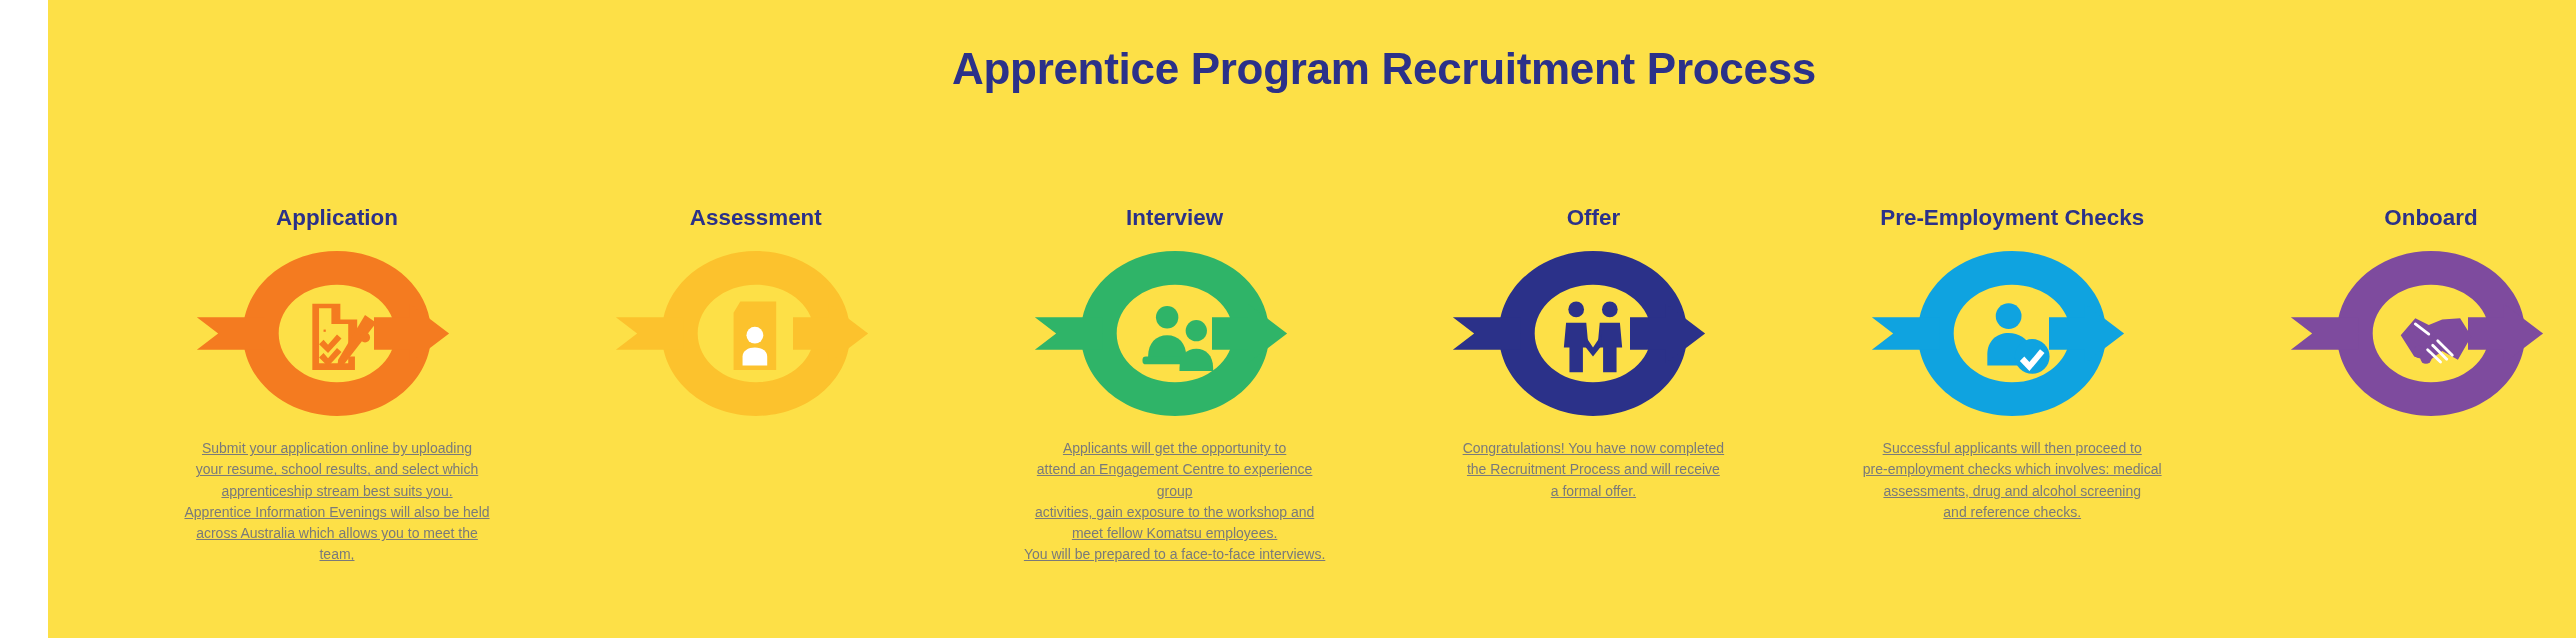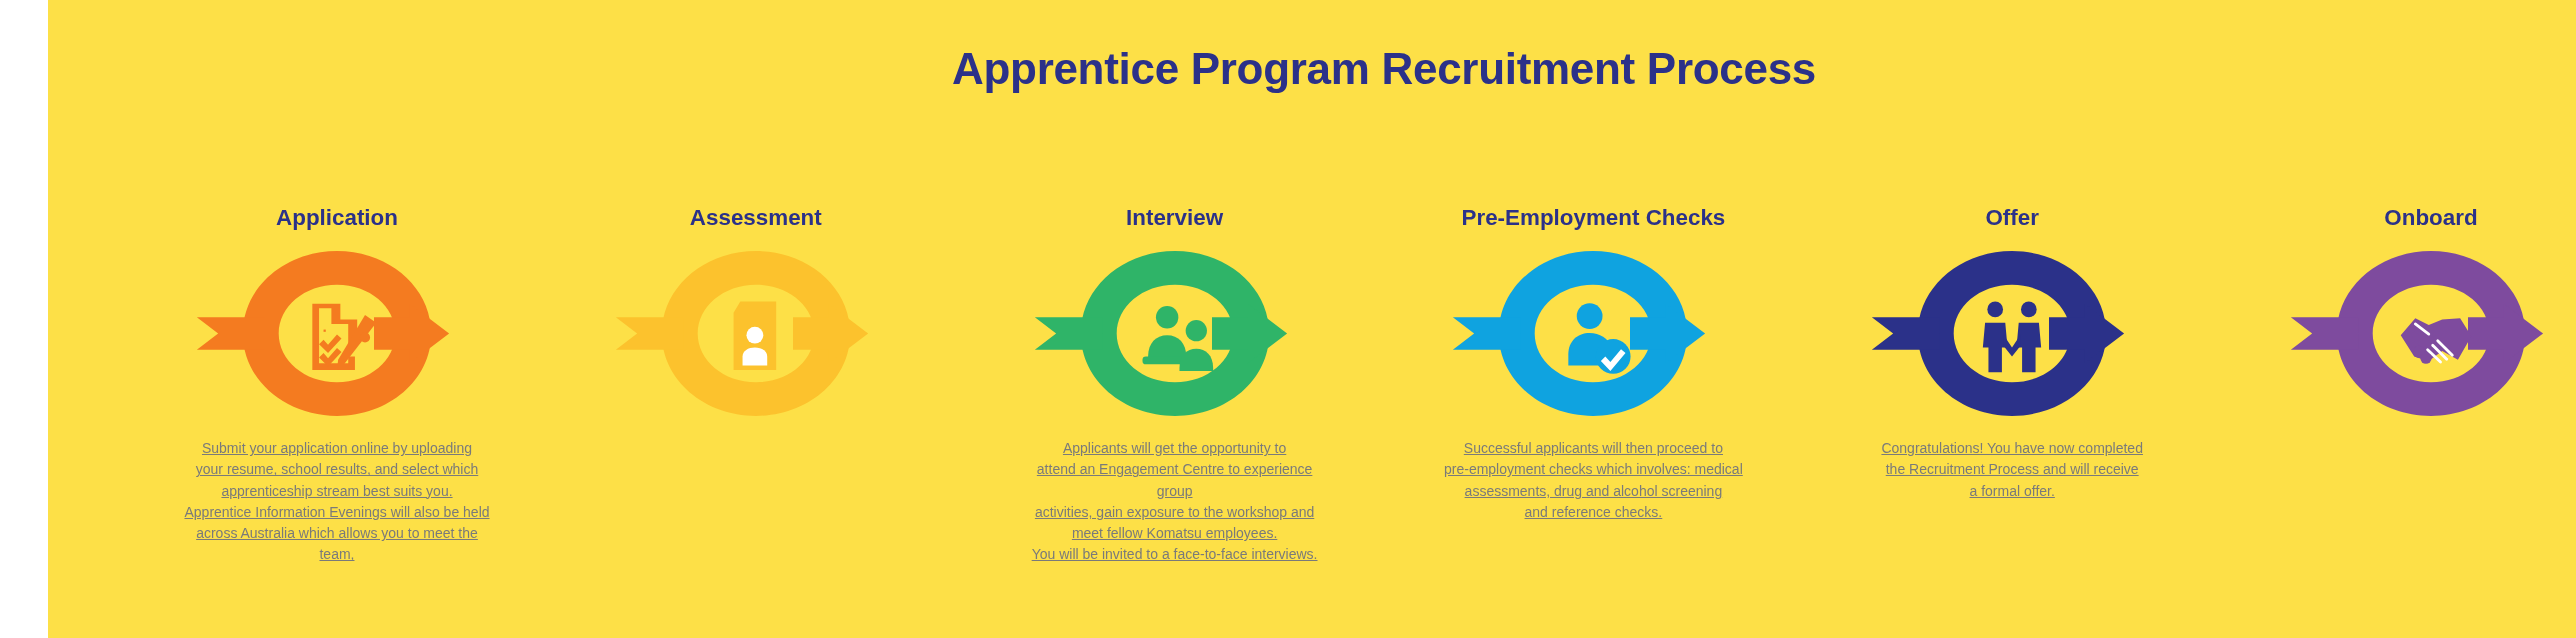--- a/index.html
+++ b/index.html
@@ -179,44 +179,21 @@
             <rect x="222" y="206" width="84" height="14" rx="6"></rect>
             <circle cx="318" cy="160" r="19"></circle>
             <path d="M288,226 C288,204 301,192 318,192 C335,192 348,204 348,226 L348,232 L288,232 Z"></path>
           </g>
         </svg>
       </div>
       <div class="step-body">Applicants will get the opportunity to
 attend an Engagement Centre to experience group
 activities, gain exposure to the workshop and
 meet fellow Komatsu employees.
-You will be invited to a face-to-face interviews.</div>
-    </div>
-
-    <div class="step">
-      <div class="step-heading">Pre-Employment Checks</div>
-      <div class="step-graphic">
-        <svg viewBox="0 0 560 330" xmlns="http://www.w3.org/2000/svg" aria-hidden="true">
-          <g class="ring-g-4">
-            <path class="ring-4" d="M280,18 C372,18 448,82 448,165 C448,248 372,312 280,312 C188,312 112,248 112,165 C112,82 188,18 280,18 Z M280,78 C222,78 176,117 176,165 C176,213 222,252 280,252 C338,252 384,213 384,165 C384,117 338,78 280,78 Z"></path>
-            <path class="ring-4" d="M150,136 L150,194 L30,194 L68,165 L30,136 Z"></path>
-            <path class="ring-4" d="M410,136 L410,112 L480,165 L410,218 L410,194 L346,194 L346,136 Z"></path>
-          </g>
-          <g class="icon-4">
-            <circle cx="274" cy="134" r="23"></circle>
-            <path d="M236,222 L236,202 C236,178 253,164 274,164 C292,164 307,174 313,188 L313,222 Z"></path>
-            <circle cx="316" cy="206" r="31"></circle>
-            <path d="M302,206 l9,10 l19,-23 l8,7 l-27,32 l-17,-18 Z" fill="#ffffff"></path>
-          </g>
-        </svg>
-      </div>
-      <div class="step-body">Successful applicants will then proceed to
-pre-employment checks which involves: medical
-assessments, drug and alcohol screening
-and reference checks.</div>
+You will be prepared to a face-to-face interviews.</div>
     </div>
 
     <div class="step">
       <div class="step-heading">Offer</div>
       <div class="step-graphic">
         <svg viewBox="0 0 560 330" xmlns="http://www.w3.org/2000/svg" aria-hidden="true">
           <g class="ring-g-5">
             <path class="ring-5" d="M280,18 C372,18 448,82 448,165 C448,248 372,312 280,312 C188,312 112,248 112,165 C112,82 188,18 280,18 Z M280,78 C222,78 176,117 176,165 C176,213 222,252 280,252 C338,252 384,213 384,165 C384,117 338,78 280,78 Z"></path>
             <path class="ring-5" d="M150,136 L150,194 L30,194 L68,165 L30,136 Z"></path>
             <path class="ring-5" d="M410,136 L410,112 L480,165 L410,218 L410,194 L346,194 L346,136 Z"></path>
@@ -226,20 +203,43 @@
             <path d="M232,146 L268,146 L272,190 L262,190 L262,234 L238,234 L238,190 L228,190 Z"></path>
             <circle cx="310" cy="122" r="14"></circle>
             <path d="M292,146 L328,146 L332,190 L322,190 L322,234 L298,234 L298,190 L288,190 Z"></path>
             <path d="M264,166 L280,190 L296,166 L296,186 L280,206 L264,186 Z"></path>
           </g>
         </svg>
       </div>
       <div class="step-body">Congratulations! You have now completed
 the Recruitment Process and will receive
 a formal offer.</div>
+    </div>
+
+    <div class="step">
+      <div class="step-heading">Pre-Employment Checks</div>
+      <div class="step-graphic">
+        <svg viewBox="0 0 560 330" xmlns="http://www.w3.org/2000/svg" aria-hidden="true">
+          <g class="ring-g-4">
+            <path class="ring-4" d="M280,18 C372,18 448,82 448,165 C448,248 372,312 280,312 C188,312 112,248 112,165 C112,82 188,18 280,18 Z M280,78 C222,78 176,117 176,165 C176,213 222,252 280,252 C338,252 384,213 384,165 C384,117 338,78 280,78 Z"></path>
+            <path class="ring-4" d="M150,136 L150,194 L30,194 L68,165 L30,136 Z"></path>
+            <path class="ring-4" d="M410,136 L410,112 L480,165 L410,218 L410,194 L346,194 L346,136 Z"></path>
+          </g>
+          <g class="icon-4">
+            <circle cx="274" cy="134" r="23"></circle>
+            <path d="M236,222 L236,202 C236,178 253,164 274,164 C292,164 307,174 313,188 L313,222 Z"></path>
+            <circle cx="316" cy="206" r="31"></circle>
+            <path d="M302,206 l9,10 l19,-23 l8,7 l-27,32 l-17,-18 Z" fill="#ffffff"></path>
+          </g>
+        </svg>
+      </div>
+      <div class="step-body">Successful applicants will then proceed to
+pre-employment checks which involves: medical
+assessments, drug and alcohol screening
+and reference checks.</div>
     </div>
 
     <div class="step">
       <div class="step-heading">Onboard</div>
       <div class="step-graphic">
         <svg viewBox="0 0 560 330" xmlns="http://www.w3.org/2000/svg" aria-hidden="true">
           <g class="ring-g-6">
             <path class="ring-6" d="M280,18 C372,18 448,82 448,165 C448,248 372,312 280,312 C188,312 112,248 112,165 C112,82 188,18 280,18 Z M280,78 C222,78 176,117 176,165 C176,213 222,252 280,252 C338,252 384,213 384,165 C384,117 338,78 280,78 Z"></path>
             <path class="ring-6" d="M150,136 L150,194 L30,194 L68,165 L30,136 Z"></path>
             <path class="ring-6" d="M410,136 L410,112 L480,165 L410,218 L410,194 L346,194 L346,136 Z"></path>

